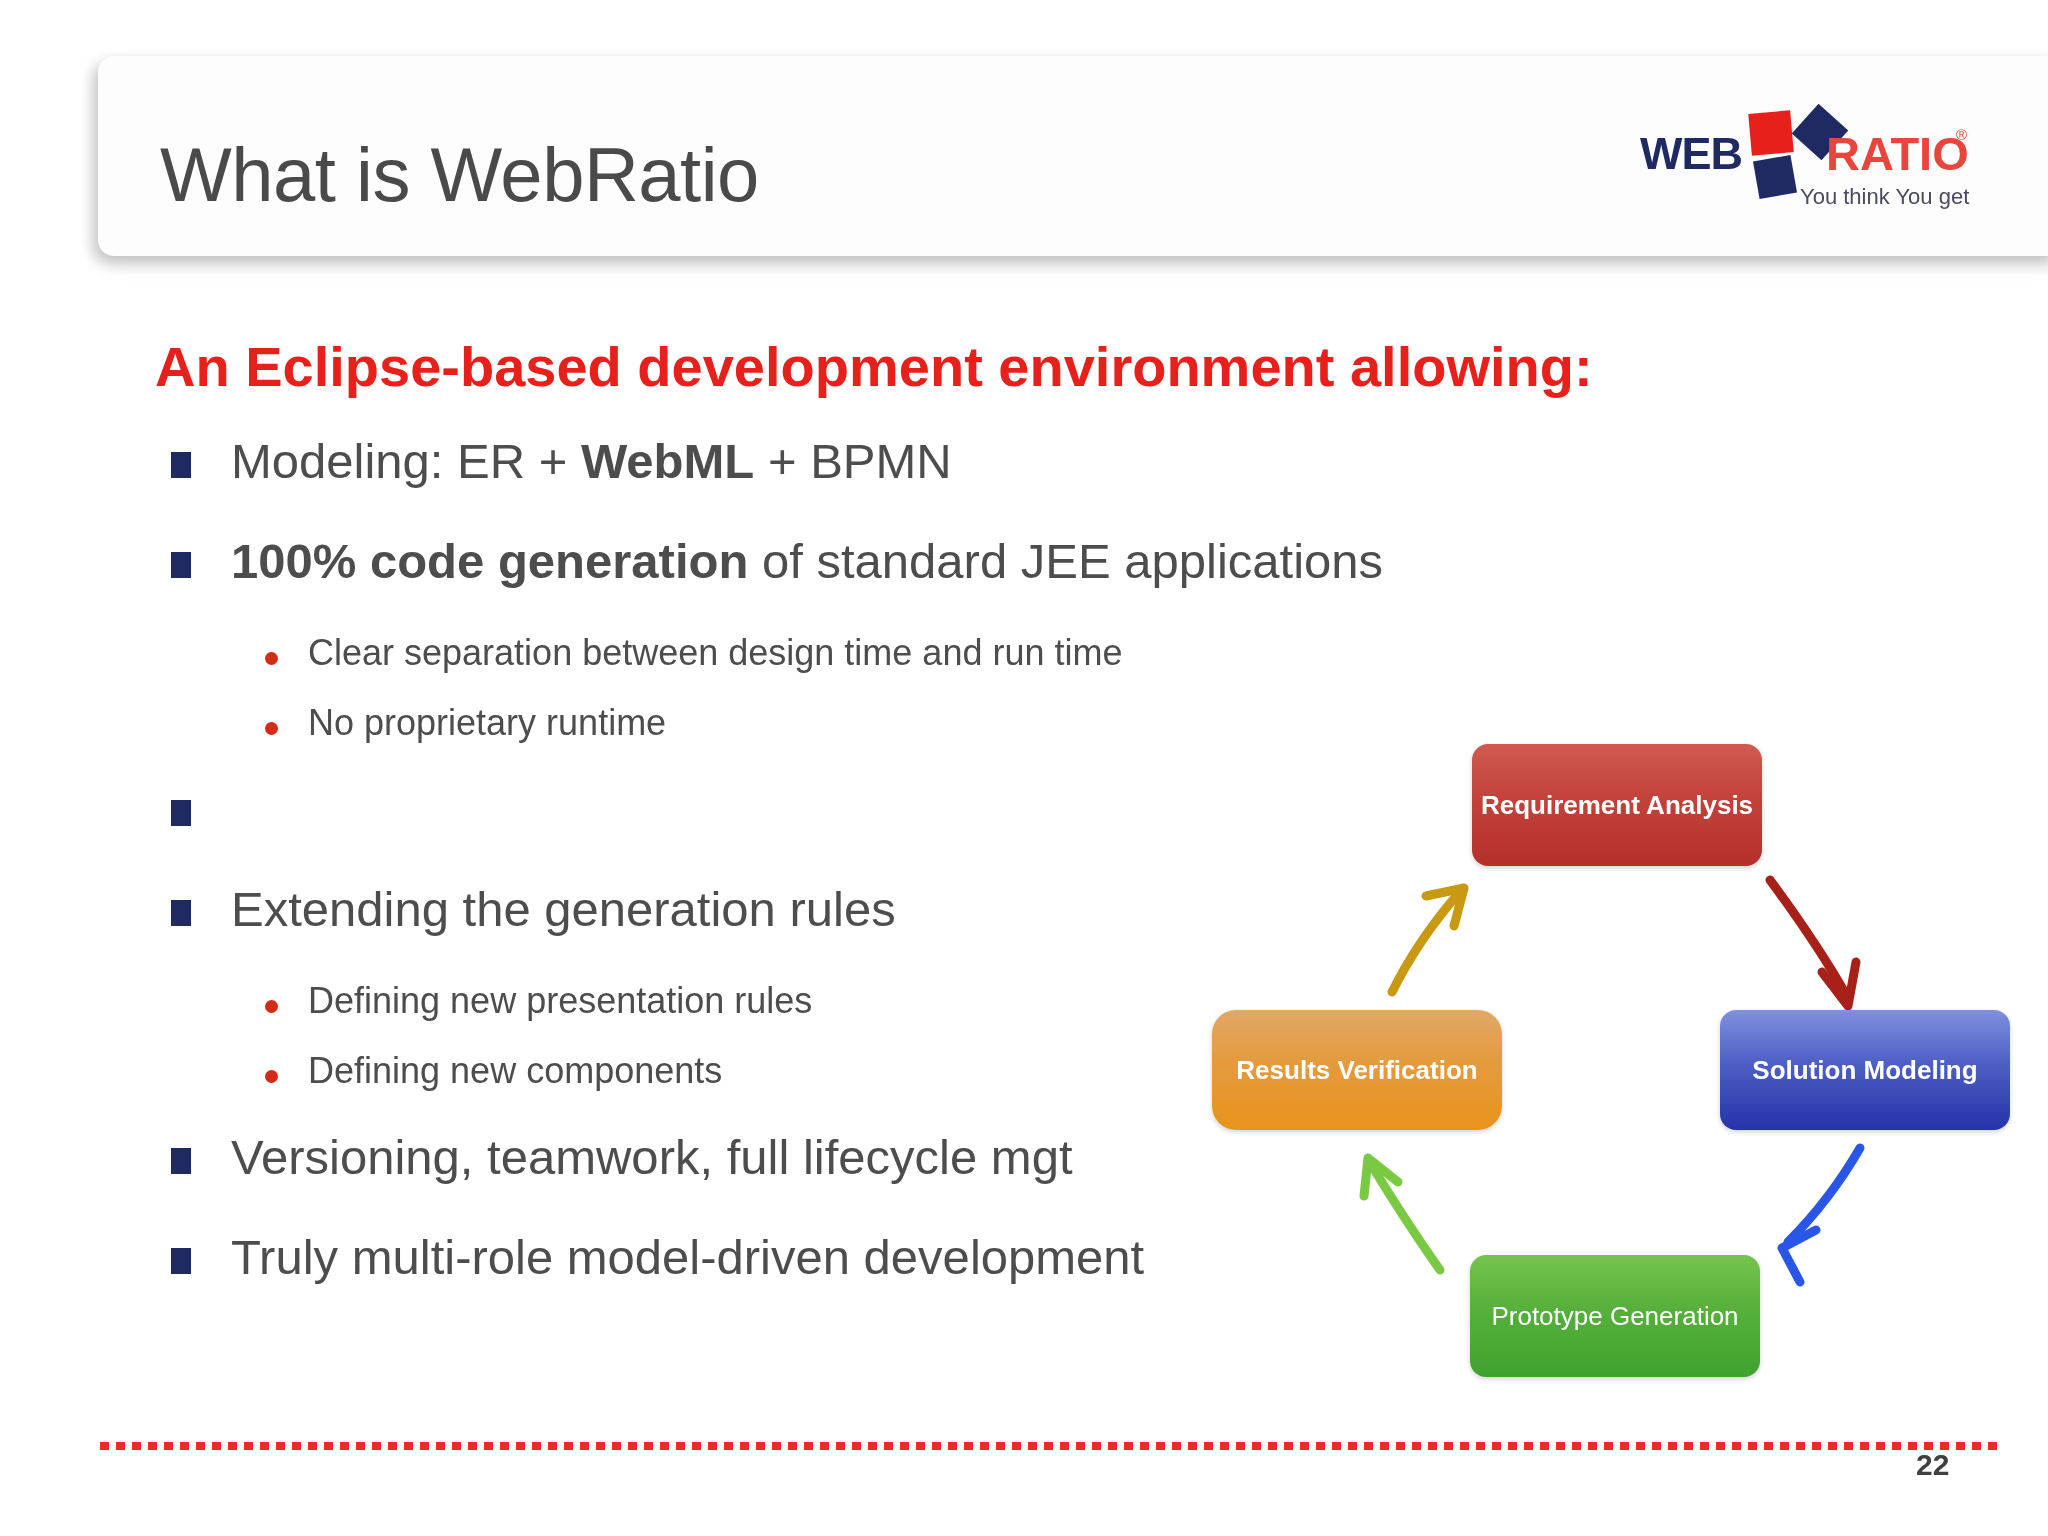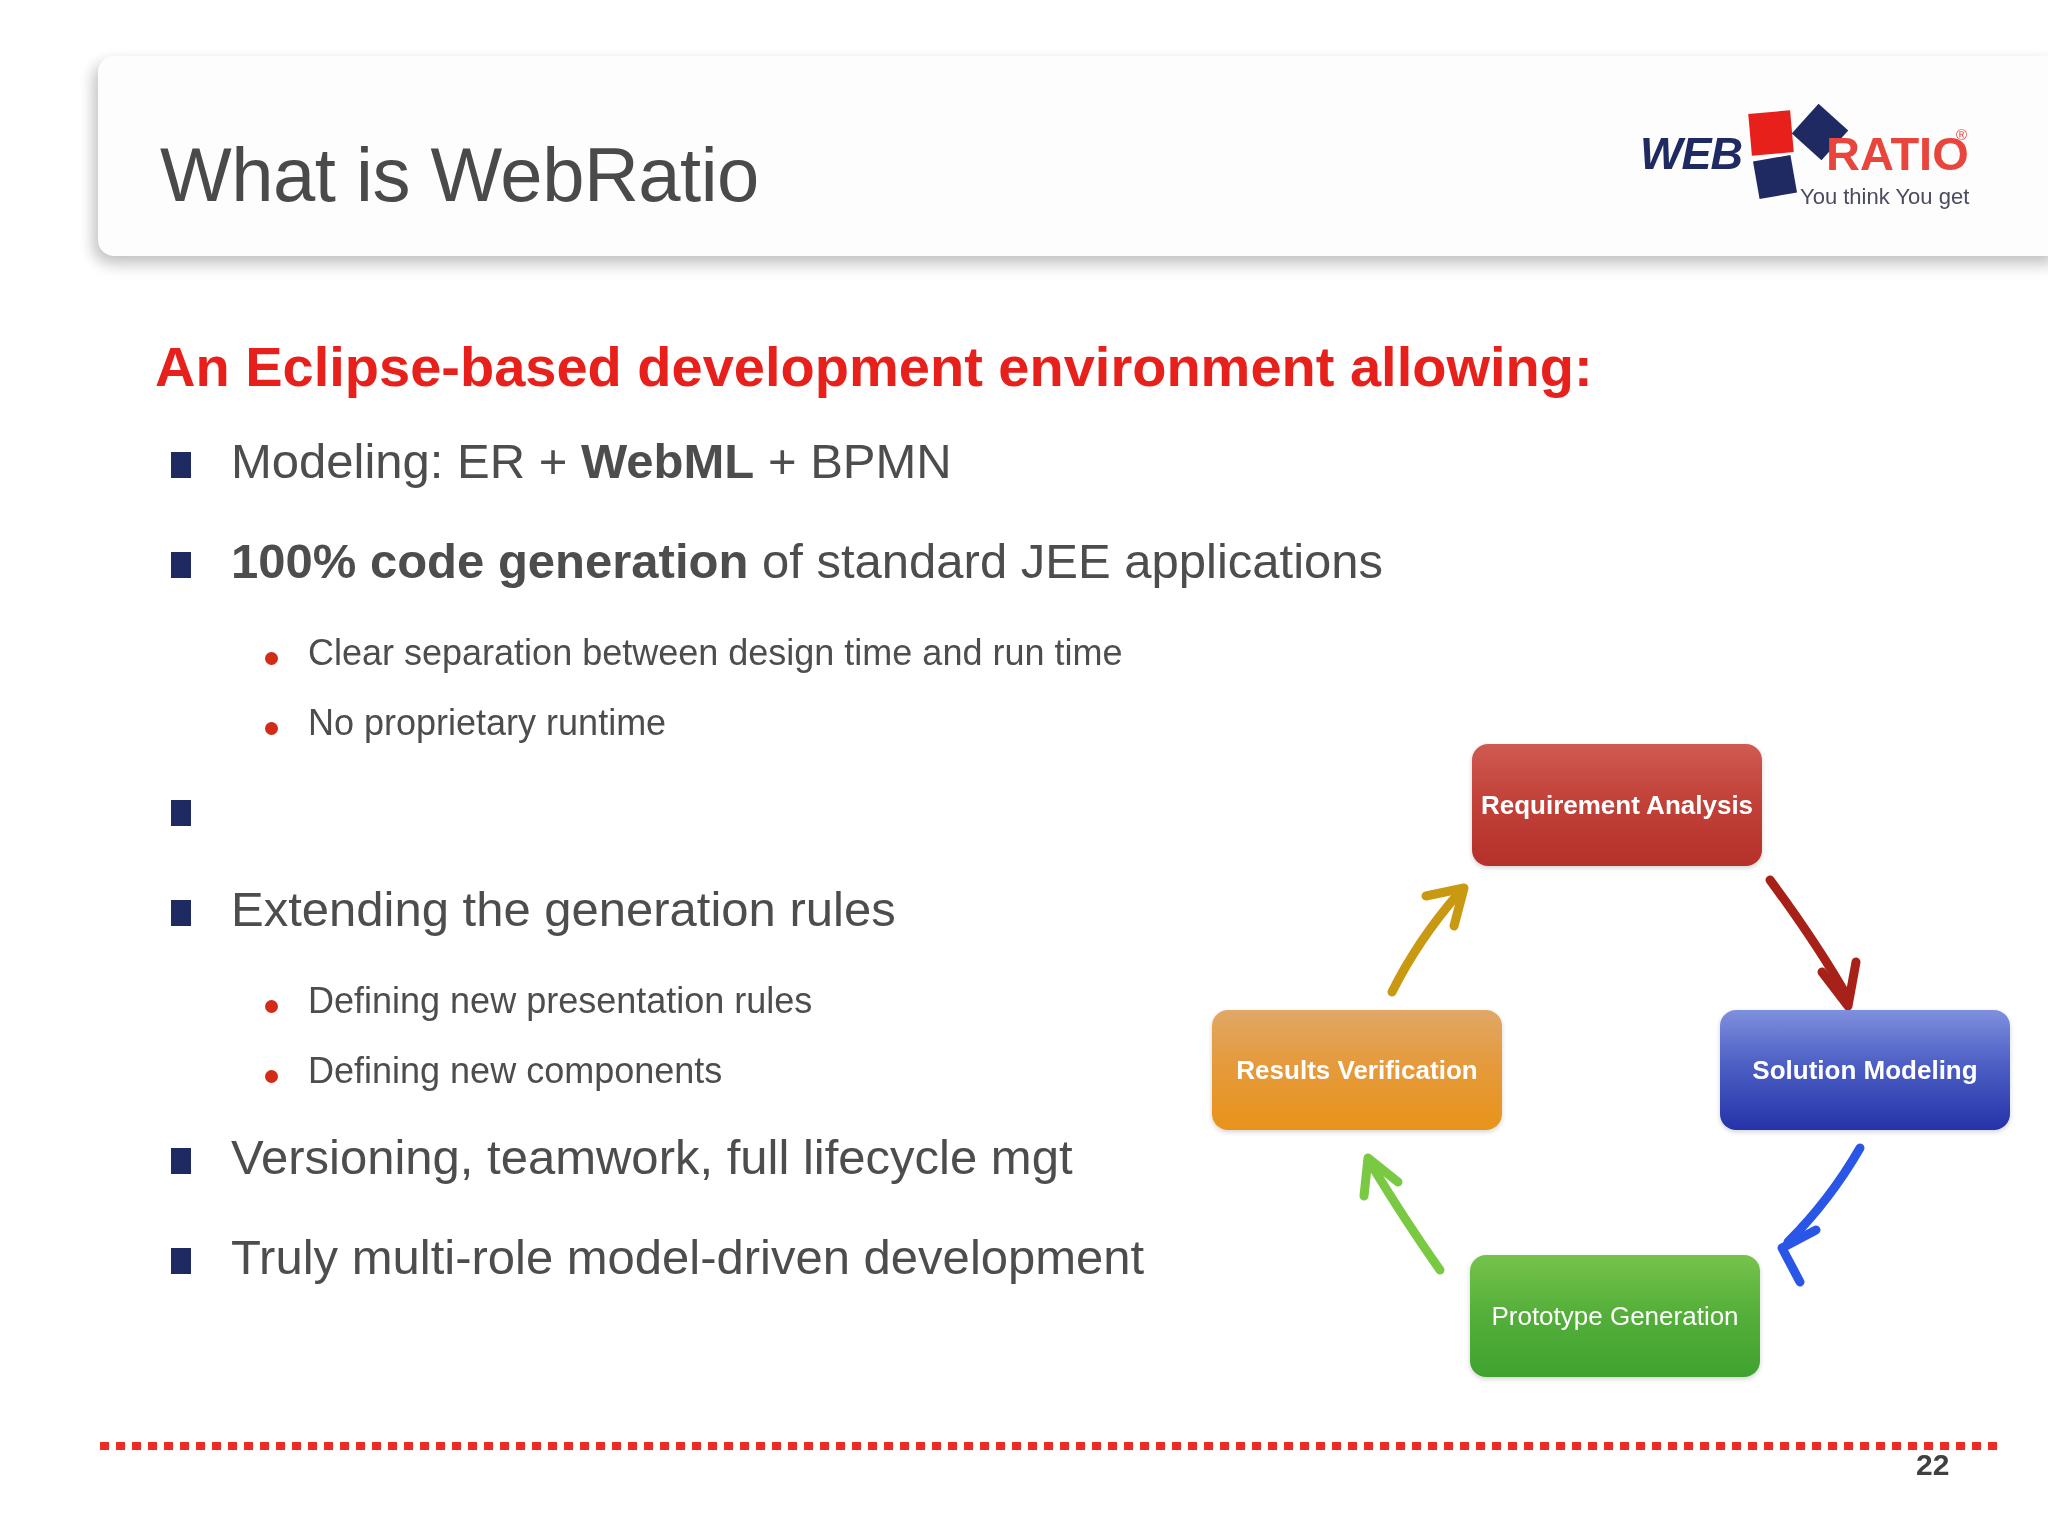--- a/index.html
+++ b/index.html
@@ -38,21 +38,20 @@
   .logo{
     position:absolute;
     right:88px; top:36px;
     width:330px; height:125px;
   }
   .logo-web{
     position:absolute; left:0; top:36px;
     font-size:45px; font-weight:bold;
     color:#1f2a63; letter-spacing:-1px;
     font-family:"Liberation Sans", sans-serif;
-    font-style:italic;
   }
   .logo-ratio{
     position:absolute; left:186px; top:34px;
     font-size:47px; font-weight:bold;
     color:#e8453c; letter-spacing:0px;
     font-family:"Liberation Sans", sans-serif;
   }
   .logo-reg{
     position:absolute; left:316px; top:34px;
     font-size:15px; color:#e8453c;
@@ -176,20 +175,21 @@
   .node-proto{
     left:270px; top:525px;
     width:290px; height:122px;
     background:linear-gradient(to bottom,#76c34c 0%,#56b03b 45%,#3fa22f 100%);
     font-weight:normal;
   }
   .node-res{
     left:12px; top:280px;
     width:290px; height:120px;
     background:linear-gradient(to bottom,#e0a867 0%,#e59a3c 45%,#e8931b 100%);
+    border-radius:24px;
   }
   .arrows{
     position:absolute;
     left:0; top:0;
     width:820px; height:680px;
     overflow:visible;
   }
 
   
   .footer-line{

